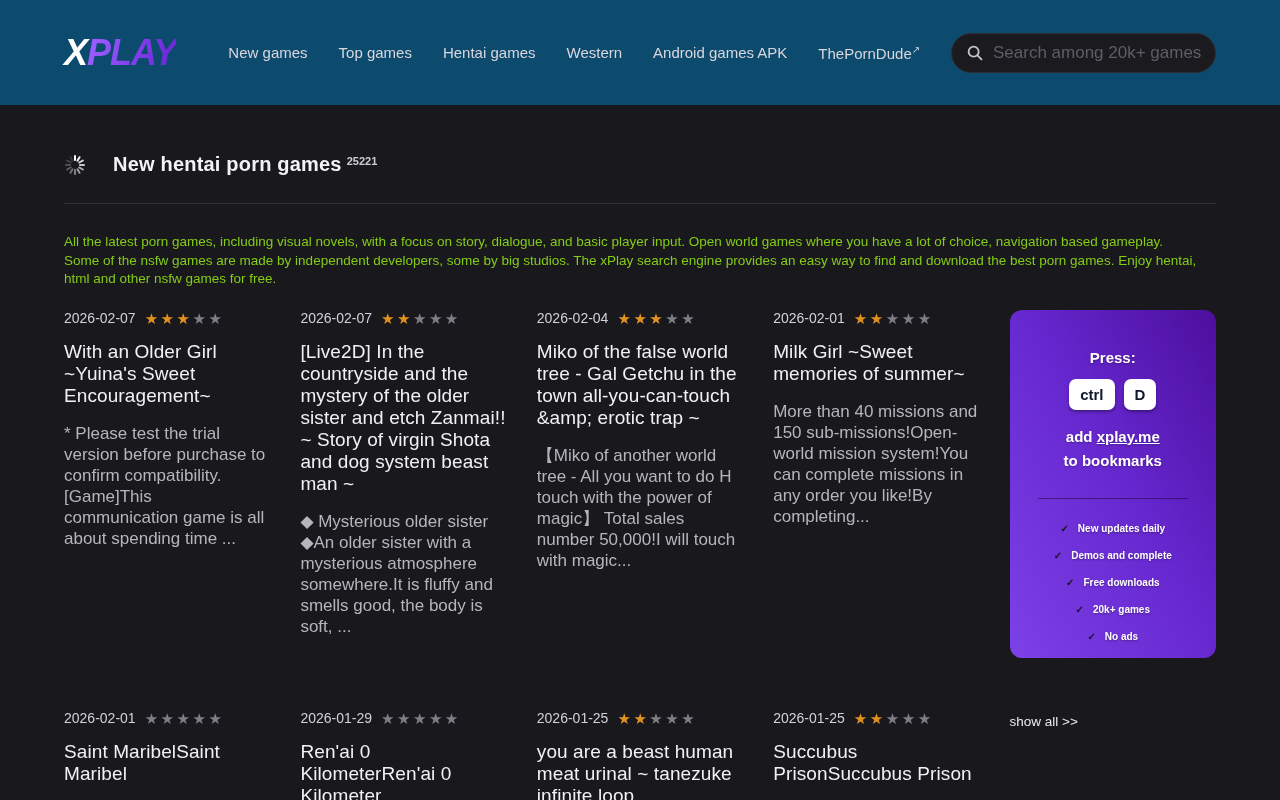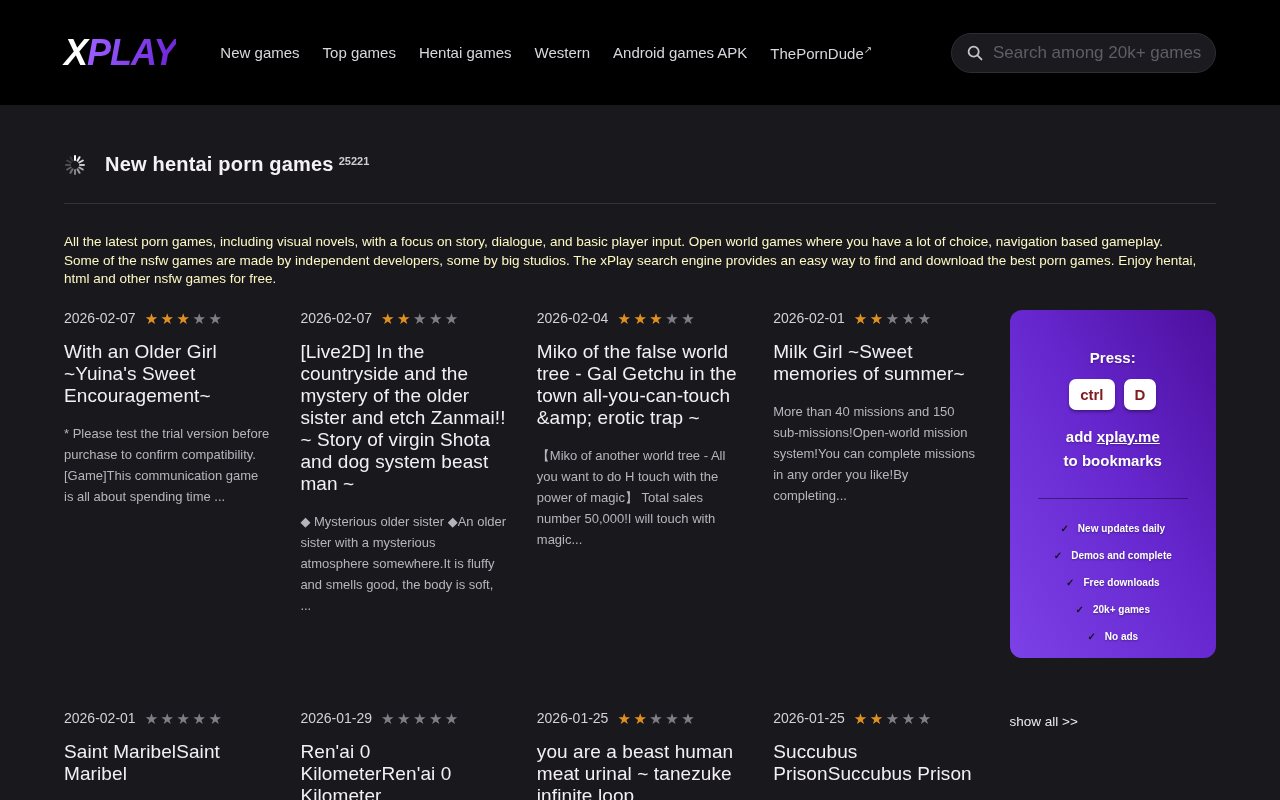--- a/index.html
+++ b/index.html
@@ -5,85 +5,85 @@
   * { margin:0; padding:0; box-sizing:border-box; }
   html,body { width:1280px; height:800px; overflow:hidden; }
   body {
     background:#19181d;
     font-family:"Liberation Sans", sans-serif;
     color:#e8e6ec;
   }
 
   
   .header {
-    height:105px; background:#000000;
+    height:105px; background:#0c4a6e;
     display:flex; align-items:center;
     padding:0 64px;
   }
   .logo { font-size:36px; font-weight:900; font-style:italic; letter-spacing:-1px; cursor:pointer; }
   .logo .x { color:#ffffff; }
   .logo .play {
     background:linear-gradient(110deg,#9a5cff 10%,#6d28d9 90%);
     -webkit-background-clip:text; background-clip:text; color:transparent;
   }
   .nav { display:flex; gap:23px; margin-left:44px; }
   .nav a {
-    color:#d9d7dd; text-decoration:none; font-size:15px; white-space:nowrap;
+    color:#d9d7dd; text-decoration:none; font-size:15px; white-space:nowrap;margin-left:8px;
   }
   .nav a sup { font-size:10px; color:#d9d7dd; }
   .search {
     margin-left:auto; width:265px; height:40px;
     background:#1b1a1f; border:1px solid #2e2d34; border-radius:20px;
     display:flex; align-items:center; padding:0 14px;
   }
   .search svg { flex:0 0 auto; }
   .search input {
     background:transparent; border:none; outline:none;
     color:#cfcdd3; font-size:17px; margin-left:9px; width:210px;
     font-family:"Liberation Sans", sans-serif;
   }
   .search input::placeholder { color:#5f5d66; }
 
   
   .main { padding:0 64px; }
   .page-head { margin-top:48px; display:flex; align-items:center; }
-  .page-head h1 { font-size:20px; font-weight:700; color:#f4f2f6; margin-left:19px; letter-spacing:.2px; }
+  .page-head h1 { font-size:20px; font-weight:700; color:#f4f2f6; margin-left:27px; letter-spacing:.2px; }
   .page-head sup { font-size:11px; font-weight:700; color:#cfcdd3; margin-left:5px; align-self:flex-start; margin-top:2px; }
   .divider { border:none; border-top:1px solid #333237; margin-top:27px; }
-  .intro { margin-top:29px; font-size:13.5px; line-height:18.5px; color:#fef9c3; }
+  .intro { margin-top:29px; font-size:13.5px; line-height:18.5px; color:#84cc16; }
 
   
   .grid {
     margin-top:21px;
     display:grid; grid-template-columns:repeat(5,1fr);
     column-gap:30px; row-gap:52px;
     align-items:start;
   }
   .card { cursor:pointer; }
   .meta { display:flex; align-items:flex-start; white-space:nowrap; }
   .date { font-size:14px; color:#d3d1d7; }
   .stars { margin-left:9px; font-size:15px; letter-spacing:2.5px; }
   .stars .on  { color:#e0921f; }
   .stars .off { color:#7f7e86; }
   .title {
     margin-top:13px; font-size:19px; font-weight:400;
     line-height:22px; color:#f2f0f4; letter-spacing:.1px;
   }
-  .desc { margin-top:16px; font-size:13px; line-height:21px; color:#b7b5bb; }
+  .desc { margin-top:16px; font-size:17px; line-height:21px; color:#b7b5bb; }
 
   
   .promo {
     grid-column:5; border-radius:12px; height:348px;
     background:linear-gradient(to top right,#7d41e8 0%,#6526cd 55%,#4c0f9c 100%);
     padding:39px 16px 0; text-align:center; color:#ffffff;
   }
   .promo .press { font-size:15px; font-weight:700; text-shadow:0 1px 2px rgba(0,0,0,.3); }
   .keys { margin-top:13px; display:flex; justify-content:center; gap:9px; }
   .key {
-    background:#ffffff; color:#7f1d1d; font-weight:700; font-size:15px;
+    background:#ffffff; color:#0f172a; font-weight:700; font-size:15px;
     border-radius:7px; padding:7px 11px; min-width:30px;
     box-shadow:0 2px 3px rgba(0,0,0,.35); cursor:pointer;
   }
   .bookmark-line { margin-top:15px; font-size:15px; font-weight:700; line-height:24px; text-shadow:0 1px 2px rgba(0,0,0,.3); }
   .bookmark-line a { color:#ffffff; }
   .promo-divider { border:none; border-top:1px solid rgba(25,8,60,.55); margin:25px 12px 0; }
   .features { list-style:none; margin-top:24px; }
   .features li {
     font-size:10px; font-weight:700; margin-bottom:16px;
     text-shadow:0 1px 2px rgba(0,0,0,.35);

